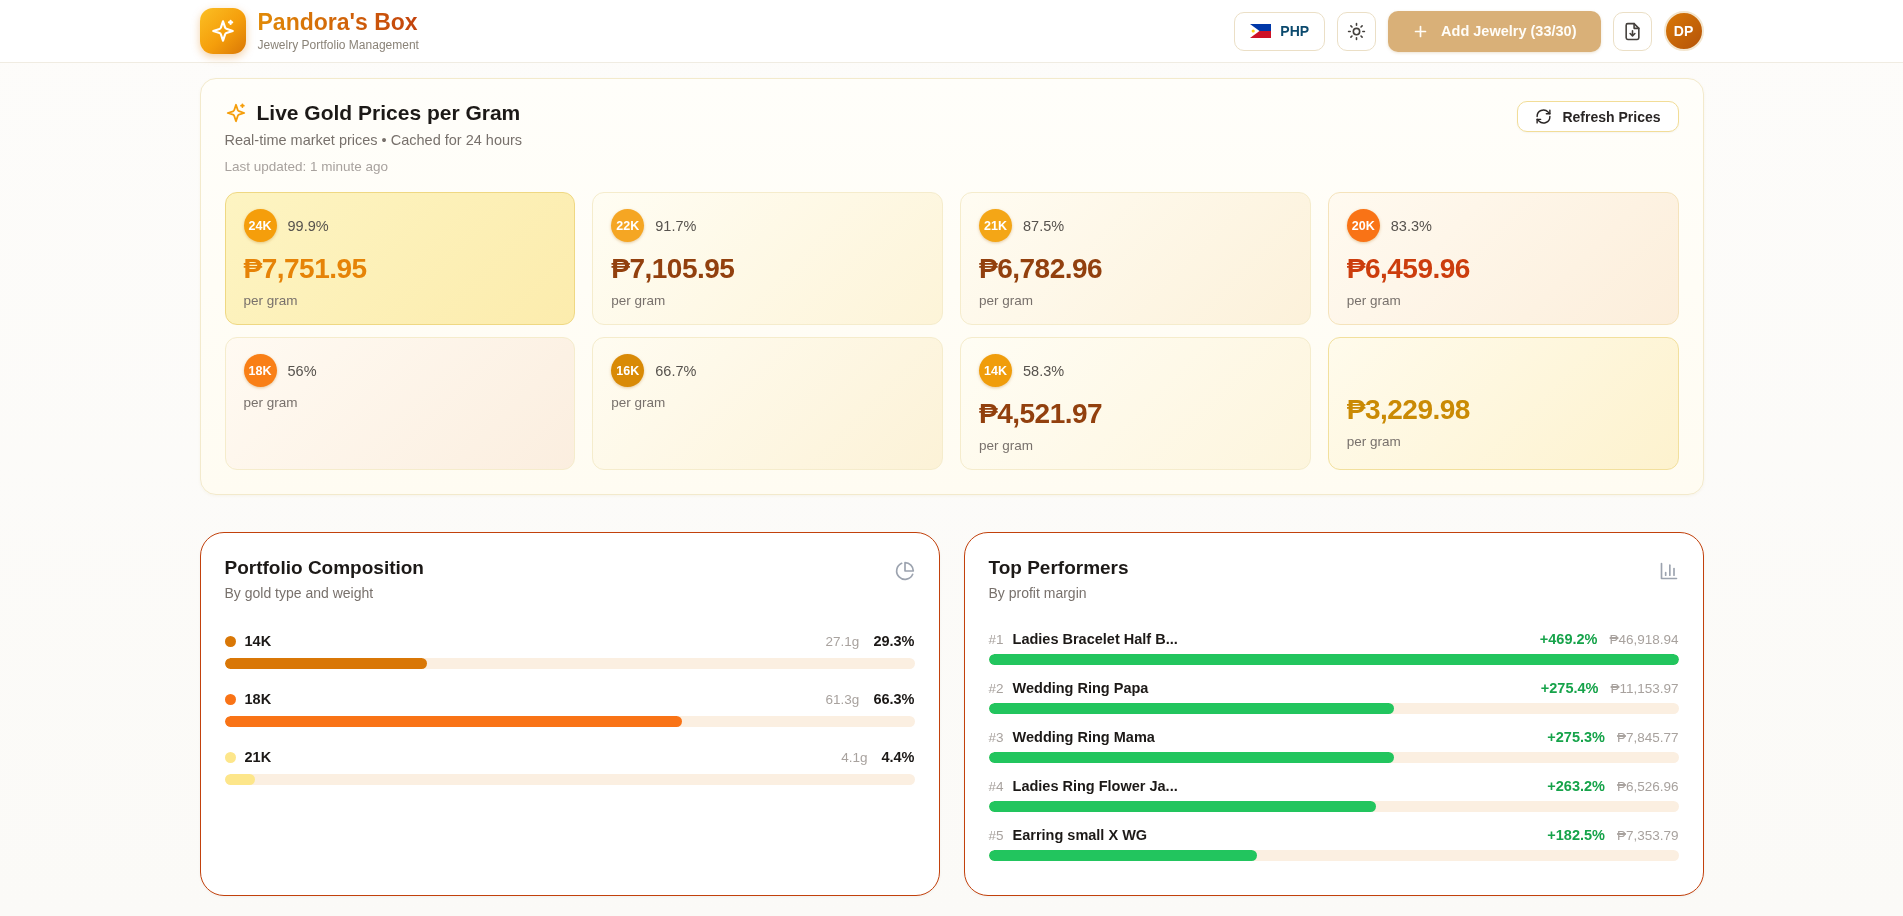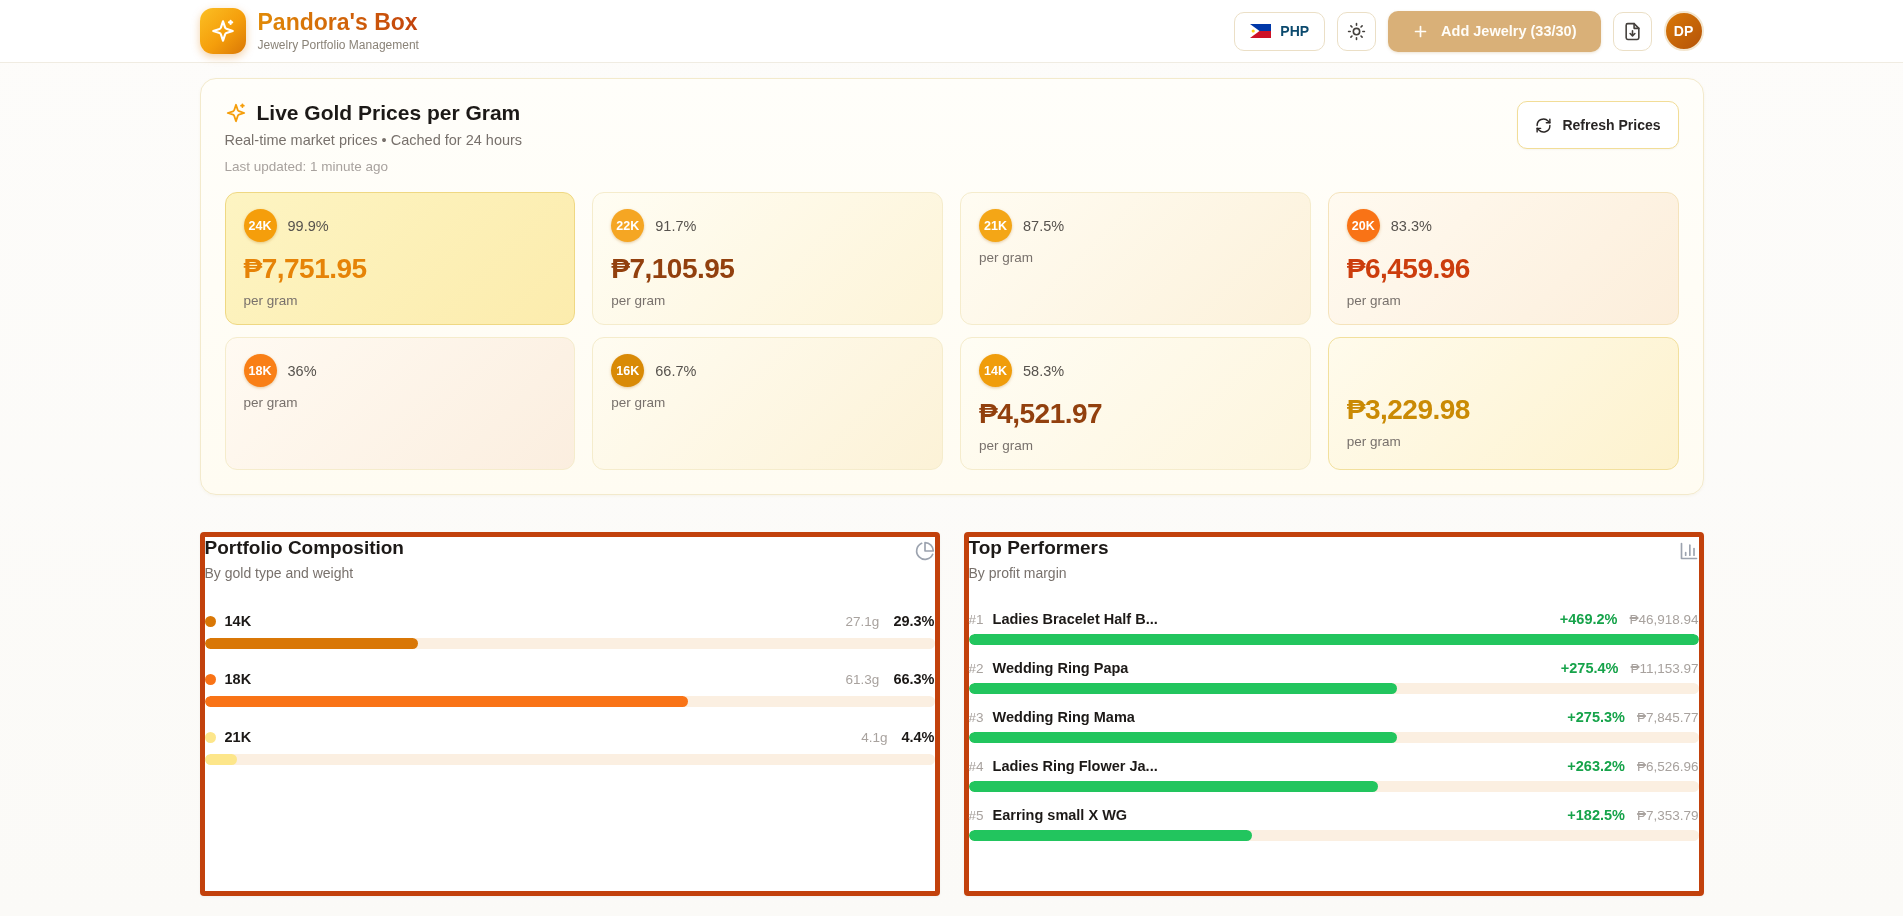--- a/index.html
+++ b/index.html
@@ -45,21 +45,21 @@
 
   
   .gold-panel { margin-top:15px; background:linear-gradient(180deg,#FFFEFA,#FFFCF2);
     border:1px solid #F3EACC; border-radius:16px; padding:22px 24px 24px;
     box-shadow:0 1px 3px rgba(170,140,60,.07); }
   .gold-head { display:flex; justify-content:space-between; align-items:flex-start; }
   .gold-title { display:flex; align-items:center; gap:10px; font-size:21px; font-weight:bold; color:#1C1917; }
   .gold-title .spark { color:#F59E0B; }
   .gold-sub { margin-top:7px; font-size:14.5px; color:#78716C; }
   .gold-updated { margin-top:11px; font-size:13.5px; color:#A8A29E; }
-  .btn-refresh { display:flex; align-items:center; gap:10px; height:48px; padding:0 17px;
+  .btn-refresh { display:flex; align-items:center; gap:10px; height:31px; padding:0 17px;
     background:#fff; border:1px solid #F2DD97; border-radius:10px;
     font-size:14px; font-weight:600; color:#292524; cursor:pointer;
     box-shadow:0 1px 2px rgba(0,0,0,.04); }
 
   .gold-grid { margin-top:18px; display:grid; grid-template-columns:repeat(4,1fr); gap:12px 17px; }
   .gold-card { border-radius:12px; padding:16px 18px; border:1px solid #F5ECCC; cursor:pointer; }
   .gold-card:nth-child(1){ background:linear-gradient(135deg,#FDF4C2,#FCECAD); border-color:#EFD883; }
   .gold-card:nth-child(2){ background:linear-gradient(135deg,#FFFDF3,#FDF4D8); }
   .gold-card:nth-child(3){ background:linear-gradient(135deg,#FFFCF2,#FCF1DA); }
   .gold-card:nth-child(4){ background:linear-gradient(135deg,#FFFAF0,#FCEEDB); border-color:#F5E3BB; }
@@ -70,21 +70,21 @@
   .gc-row1 { display:flex; align-items:center; gap:11px; }
   .gc-badge { width:33px; height:33px; border-radius:50%; display:flex; align-items:center;
     justify-content:center; color:#fff; font-size:12.5px; font-weight:bold;
     box-shadow:0 1px 3px rgba(180,110,10,.35); }
   .gc-purity { font-size:14.5px; color:#57534E; }
   .gc-price { margin-top:11px; font-size:28px; font-weight:bold; letter-spacing:-.5px; }
   .gc-per { margin-top:8px; font-size:13.5px; color:#78716C; }
 
   
   .bottom-grid { margin-top:37px; display:grid; grid-template-columns:1fr 1fr; gap:24px; }
-  .panel-card { background:#fff; border:5px solid #c2410c; border-radius:4px; 
+  .panel-card { background:#fff; border:1px solid #c2410c; border-radius:24px; padding:24px;
     box-shadow:0 1px 3px rgba(0,0,0,.04); min-height:364px; }
   .panel-head { display:flex; justify-content:space-between; align-items:flex-start; }
   .panel-title { font-size:19px; font-weight:bold; color:#1C1917; }
   .panel-sub { margin-top:6px; font-size:14px; color:#78716C; }
   .panel-icon { color:#9CA3AF; margin-top:4px; }
 
   .comp-rows { margin-top:32px; display:flex; flex-direction:column; gap:22px; }
   .row-line { display:flex; align-items:center; gap:9px; }
   .dot { width:11px; height:11px; border-radius:50%; flex:none; }
   .row-label { font-weight:bold; color:#1C1917; font-size:14.5px; }
@@ -217,36 +217,37 @@
         </div>
         <div class="gc-price" style="color: rgb(146, 64, 14);">₱7,105.95</div>
         <div class="gc-per">per gram</div>
       </div>
 
       <div class="gold-card">
         <div class="gc-row1">
           <span class="gc-badge" style="background: rgb(244, 166, 22);">21K</span>
           <span class="gc-purity">87.5%</span>
         </div>
+        <div class="gc-price" style="color: rgb(146, 64, 14);">₱6,782.96</div>
         <div class="gc-per">per gram</div>
       </div>
 
       <div class="gold-card">
         <div class="gc-row1">
           <span class="gc-badge" style="background: rgb(249, 115, 22);">20K</span>
           <span class="gc-purity">83.3%</span>
         </div>
         <div class="gc-price" style="color: rgb(204, 61, 13);">₱6,459.96</div>
         <div class="gc-per">per gram</div>
       </div>
 
       <div class="gold-card">
         <div class="gc-row1">
           <span class="gc-badge" style="background: rgb(249, 127, 22);">18K</span>
-          <span class="gc-purity">36%</span>
+          <span class="gc-purity">56%</span>
         </div>
         <div class="gc-per">per gram</div>
       </div>
 
       <div class="gold-card">
         <div class="gc-row1">
           <span class="gc-badge" style="background: rgb(217, 138, 6);">16K</span>
           <span class="gc-purity">66.7%</span>
         </div>
         <div class="gc-per">per gram</div>

